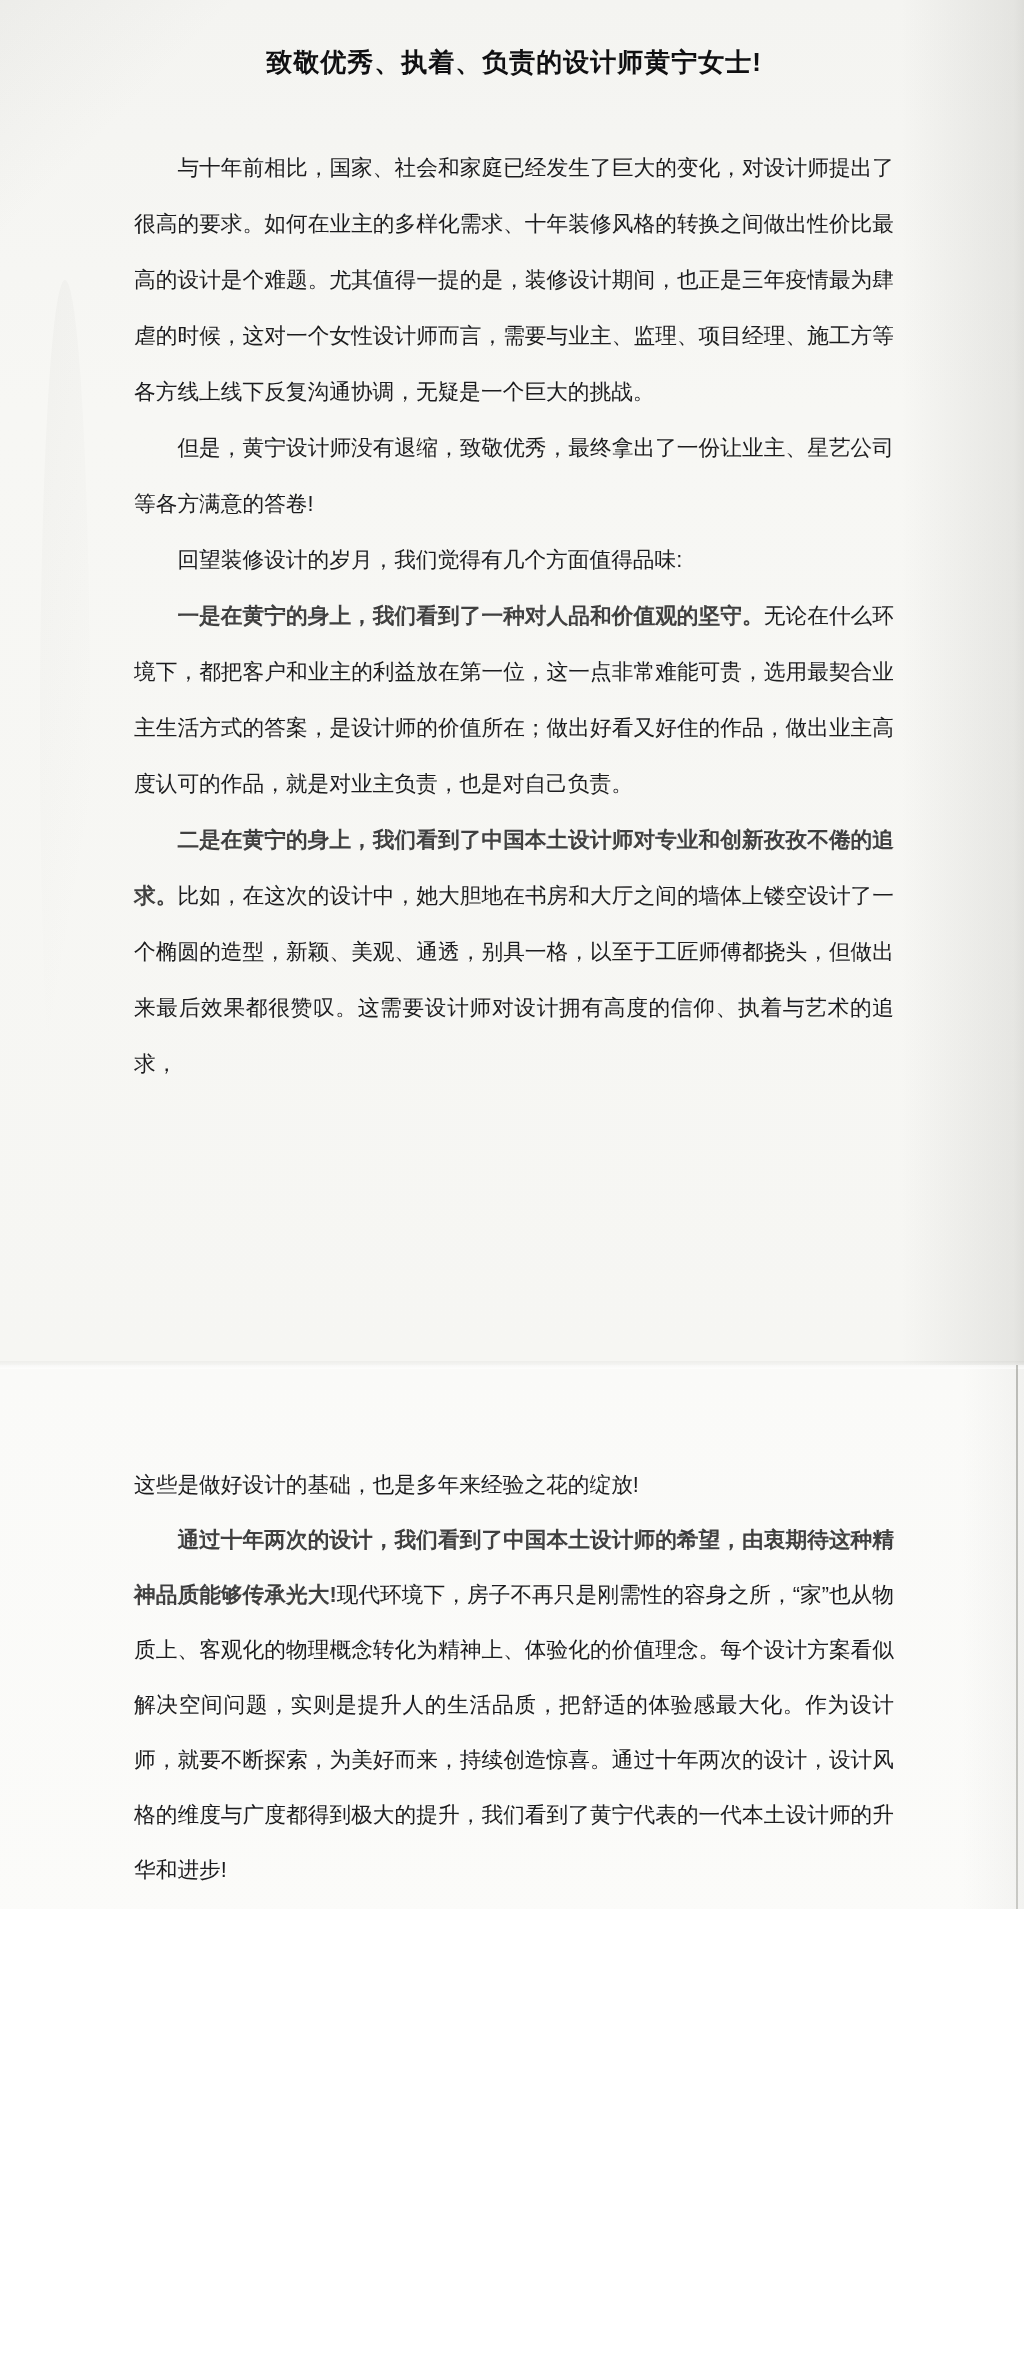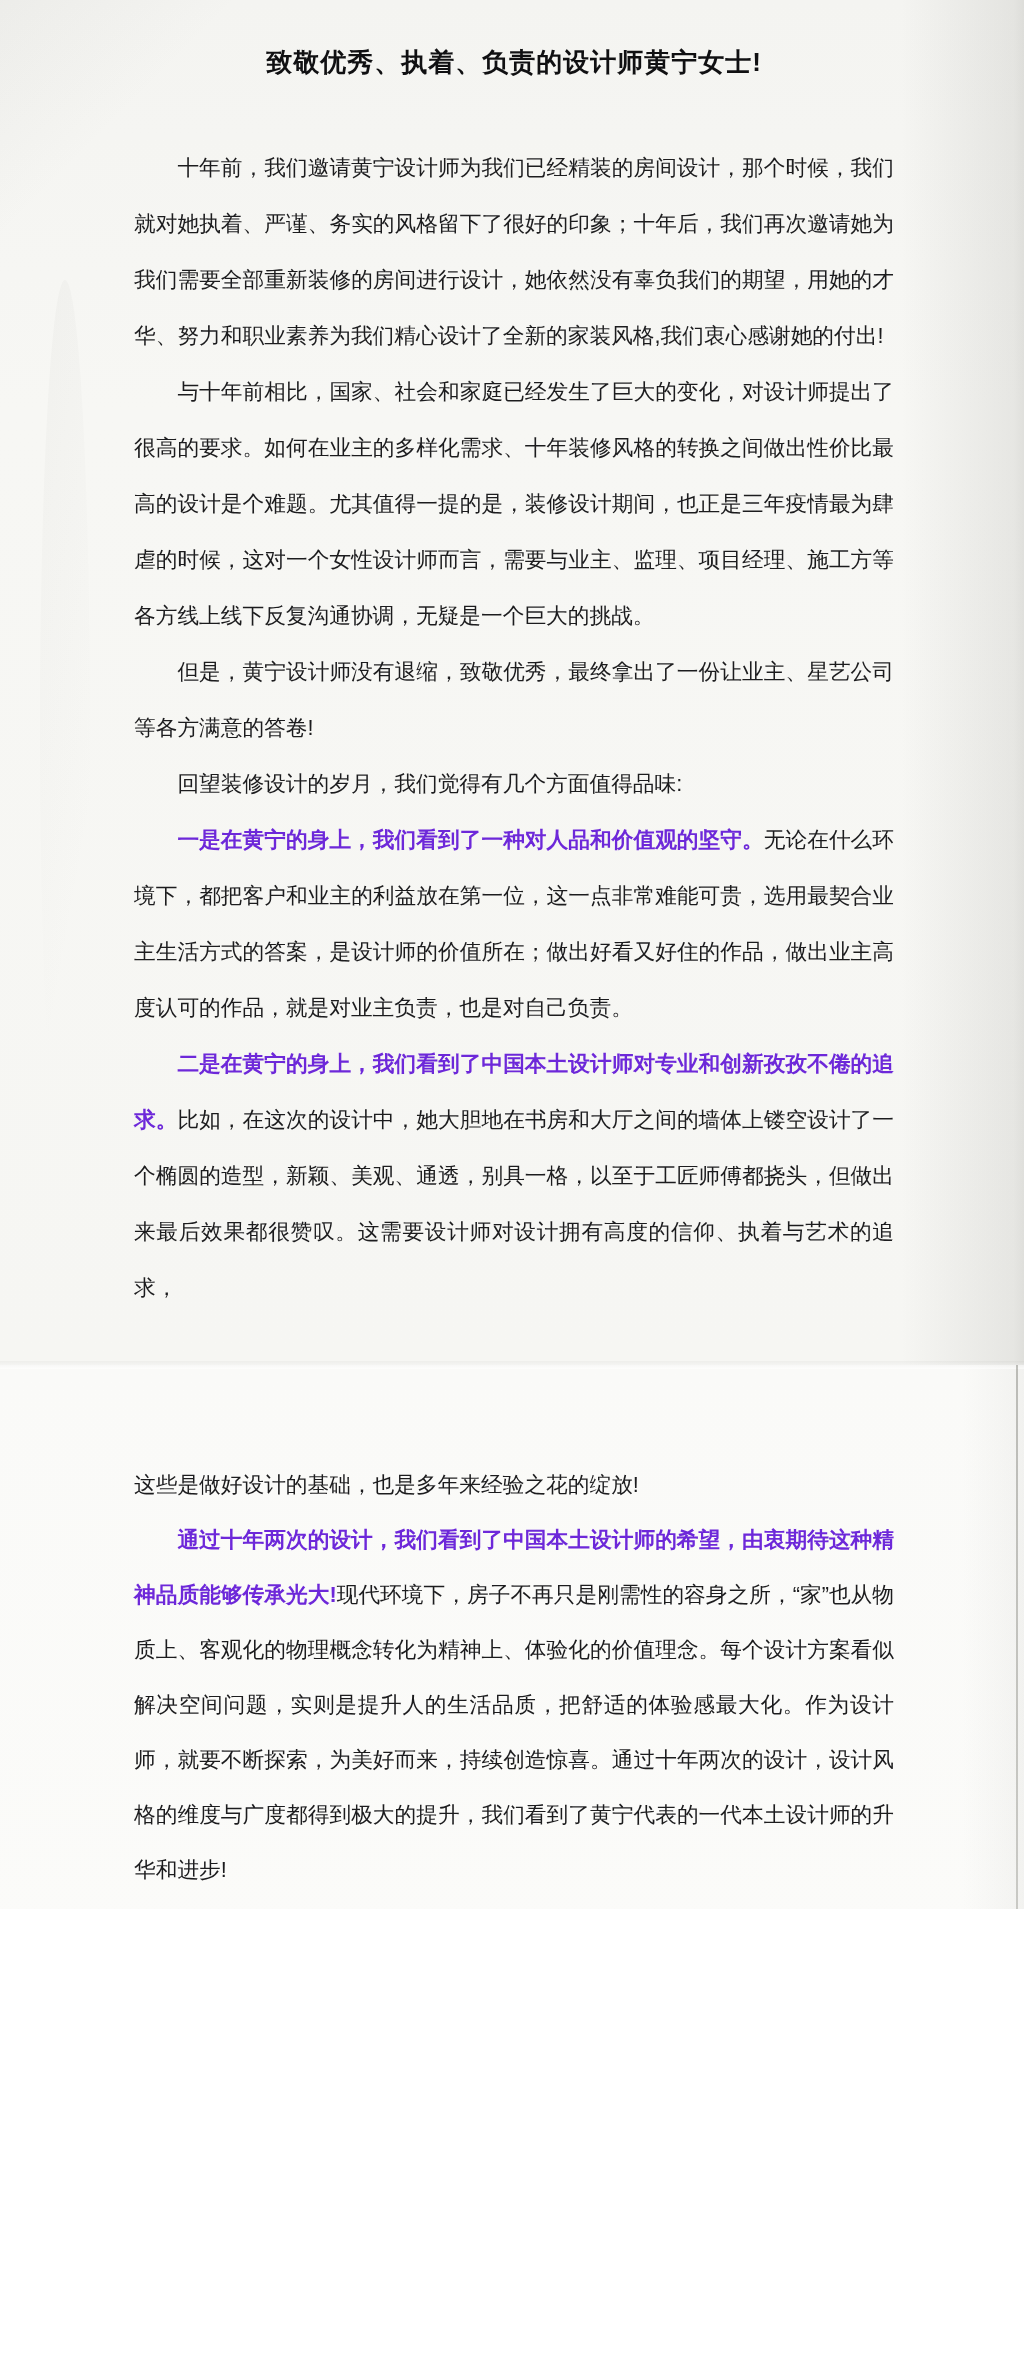--- a/index.html
+++ b/index.html
@@ -54,21 +54,21 @@
   .bodyblock{
     position:absolute;left:134px;width:760px;
     font-size:21.7px;
     text-align:justify;
     color:#1c1c1e;
   }
   .body-p1{top:140px;line-height:56px;}
   .body-p2{top:1457px;line-height:55px;}
   .para{margin:0;}
   .para.indent{text-indent:2em;}
-  .para .b{font-weight:700;color:#6d28d9;}
+  .para .b{font-weight:700;color:#404040;}
   .sig-owners{
     position:absolute;left:600px;top:2252px;
     font-size:20px;letter-spacing:0.5px;color:#1c1c1e;white-space:nowrap;text-align:right;
   }
   .sig-date{
     position:absolute;left:586px;top:2314px;
     font-size:20px;letter-spacing:2px;color:#1c1c1e;white-space:nowrap;
   }
   .sig-hand{
     position:absolute;left:795px;top:2228px;width:130px;height:86px;
@@ -82,21 +82,20 @@
   <div class="sheet1"></div>
   <div class="sheet2"></div>
   <div class="seam"></div>
   <div class="edge-line"></div>
   <div class="crease1"></div>
   <div class="crease2"></div>
 
   <h1 class="title">致敬优秀、执着、负责的设计师黄宁女士!</h1>
 
   <div class="bodyblock body-p1">
-      <p class="para indent"><span>十年前，我们邀请黄宁设计师为我们已经精装的房间设计，那个时候，我们就对她执着、严谨、务实的风格留下了很好的印象；十年后，我们再次邀请她为我们需要全部重新装修的房间进行设计，她依然没有辜负我们的期望，用她的才华、努力和职业素养为我们精心设计了全新的家装风格,我们衷心感谢她的付出!</span></p>
       <p class="para indent"><span>与十年前相比，国家、社会和家庭已经发生了巨大的变化，对设计师提出了很高的要求。如何在业主的多样化需求、十年装修风格的转换之间做出性价比最高的设计是个难题。尤其值得一提的是，装修设计期间，也正是三年疫情最为肆虐的时候，这对一个女性设计师而言，需要与业主、监理、项目经理、施工方等各方线上线下反复沟通协调，无疑是一个巨大的挑战。</span></p>
       <p class="para indent"><span>但是，黄宁设计师没有退缩，致敬优秀，最终拿出了一份让业主、星艺公司等各方满意的答卷!</span></p>
       <p class="para indent"><span>回望装修设计的岁月，我们觉得有几个方面值得品味:</span></p>
       <p class="para indent"><span class="b">一是在黄宁的身上，我们看到了一种对人品和价值观的坚守。</span><span>无论在什么环境下，都把客户和业主的利益放在第一位，这一点非常难能可贵，选用最契合业主生活方式的答案，是设计师的价值所在；做出好看又好住的作品，做出业主高度认可的作品，就是对业主负责，也是对自己负责。</span></p>
       <p class="para indent"><span class="b">二是在黄宁的身上，我们看到了中国本土设计师对专业和创新孜孜不倦的追求。</span><span>比如，在这次的设计中，她大胆地在书房和大厅之间的墙体上镂空设计了一个椭圆的造型，新颖、美观、通透，别具一格，以至于工匠师傅都挠头，但做出来最后效果都很赞叹。这需要设计师对设计拥有高度的信仰、执着与艺术的追求，</span></p>
     </div>
 
   <div class="bodyblock body-p2">
       <p class="para"><span>这些是做好设计的基础，也是多年来经验之花的绽放!</span></p>
       <p class="para indent"><span class="b">通过十年两次的设计，我们看到了中国本土设计师的希望，由衷期待这种精神品质能够传承光大!</span><span>现代环境下，房子不再只是刚需性的容身之所，“家”也从物质上、客观化的物理概念转化为精神上、体验化的价值理念。每个设计方案看似解决空间问题，实则是提升人的生活品质，把舒适的体验感最大化。作为设计师，就要不断探索，为美好而来，持续创造惊喜。通过十年两次的设计，设计风格的维度与广度都得到极大的提升，我们看到了黄宁代表的一代本土设计师的升华和进步!</span></p>

